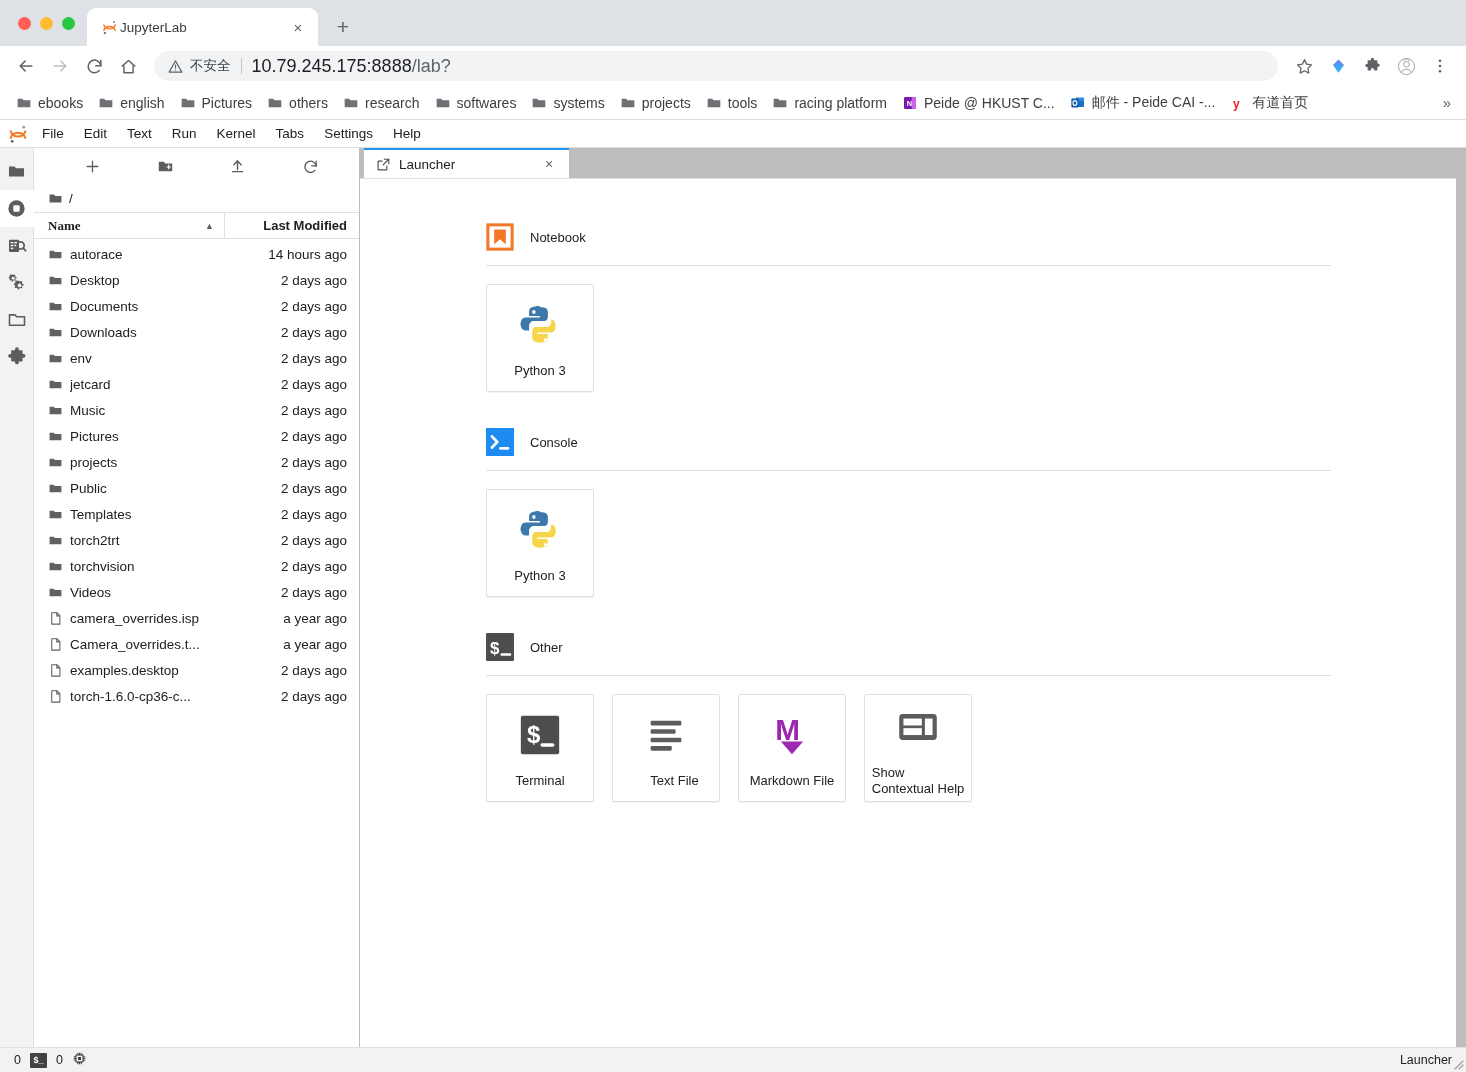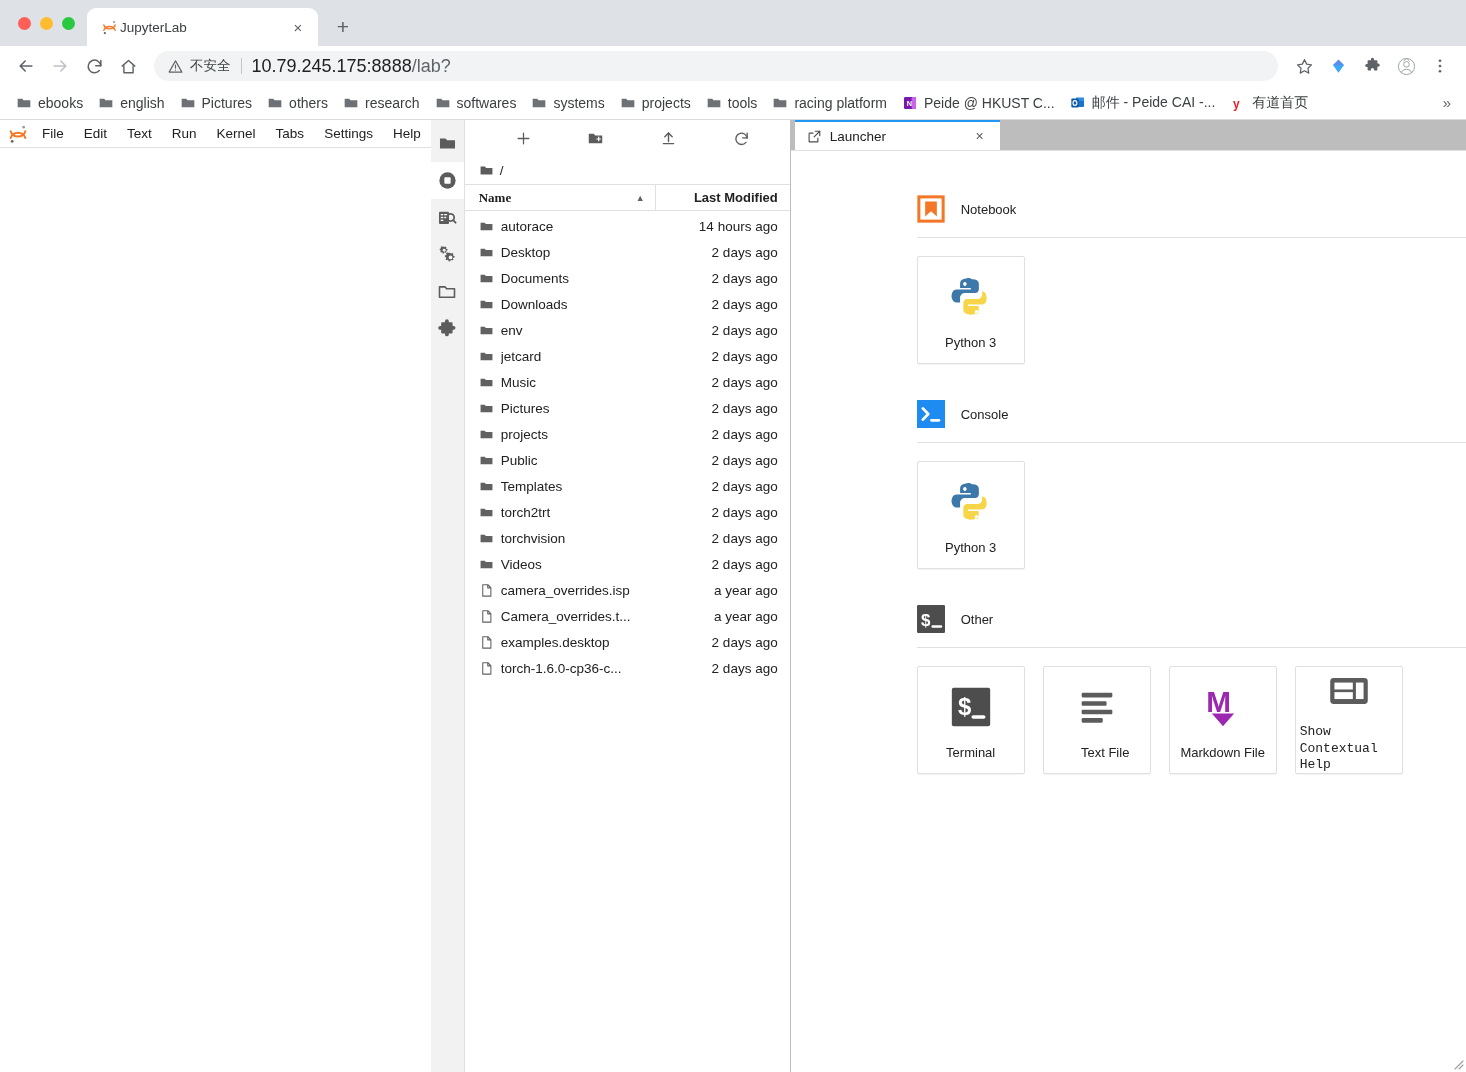--- a/index.html
+++ b/index.html
@@ -75,21 +75,21 @@
     display: flex; align-items: center; gap: 6px; padding: 4px 7px;
     border-radius: 4px; white-space: nowrap; flex: 0 0 auto;
   }
   .bm-label { font-size: 14px; color: #3c4043; }
   .bm-chev { margin-left: auto; padding-right: 6px; color: #5f6368; font-size: 15px; flex:0 0 auto;}
   .fav { width: 16px; height: 16px; flex: 0 0 16px; display:block; }
 
   
   .jp {
     position: absolute; left: 0; top: 120px; right: 0; bottom: 0;
-    background: #fff; display: flex; flex-direction: row;
+    background: #fff; display: flex; flex-direction: column;
   }
   .jp-menubar {
     height: 28px; display: flex; align-items: center;
     border-bottom: 1px solid #e0e0e0; background: #fff; padding-left: 4px;
   }
   .jp-logo { width: 28px; height: 26px; display:flex; align-items:center; justify-content:center; }
   .jp-menu {
     font-size: 13.5px; color: #212121; padding: 4px 10px; line-height: 1;
   }
 
@@ -758,21 +758,21 @@
                 </div>
                 <div class="card">
                   <div class="card-icon">
                     <svg width="46" height="46" viewBox="0 0 24 24" style="display: block;">
                       <rect x="2.2" y="5.2" width="19.6" height="13.6" rx="1.8" fill="#5c5c5c"></rect>
                       <rect x="4.4" y="7.6" width="9.6" height="3.6" fill="#fff"></rect>
                       <rect x="4.4" y="12.6" width="9.6" height="3.6" fill="#fff"></rect>
                       <rect x="15.6" y="7.6" width="4" height="8.6" fill="#fff"></rect>
                     </svg>
                   </div>
-                  <div class="card-label" style="white-space: pre-line; font-family: Liberation Mono, monospace;">Show
+                  <div class="card-label" style="white-space: pre-line;">Show
 Contextual Help</div>
                 </div>
               </div>
             </div>
         </div>
       </div>
     </div>
 
     <div class="jp-status">
       <span>0</span>

